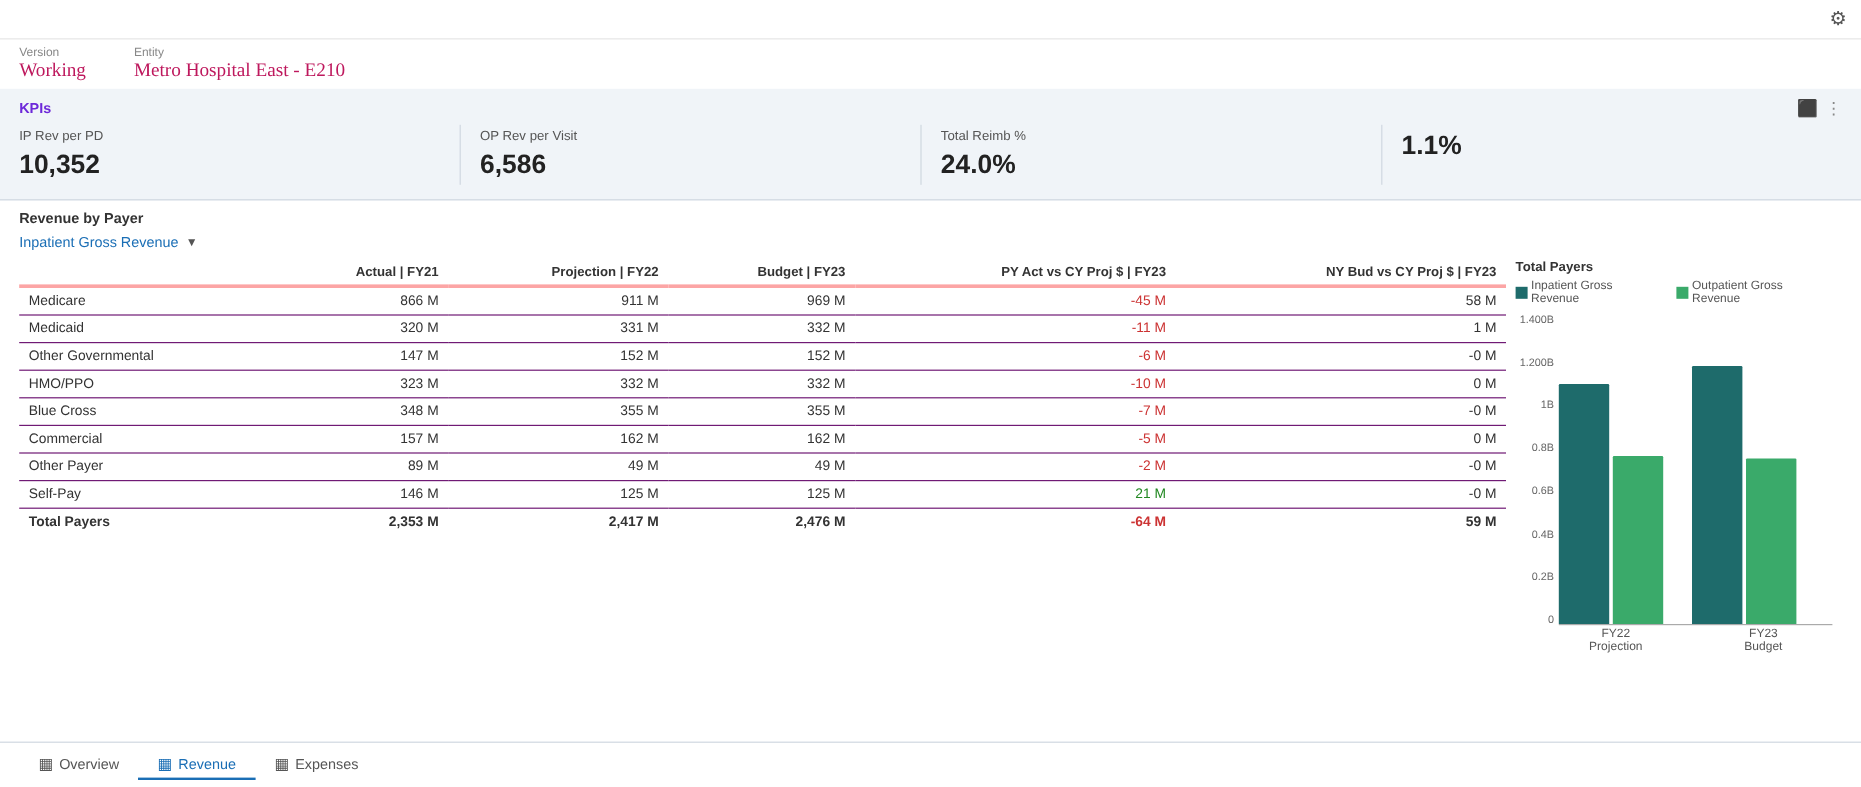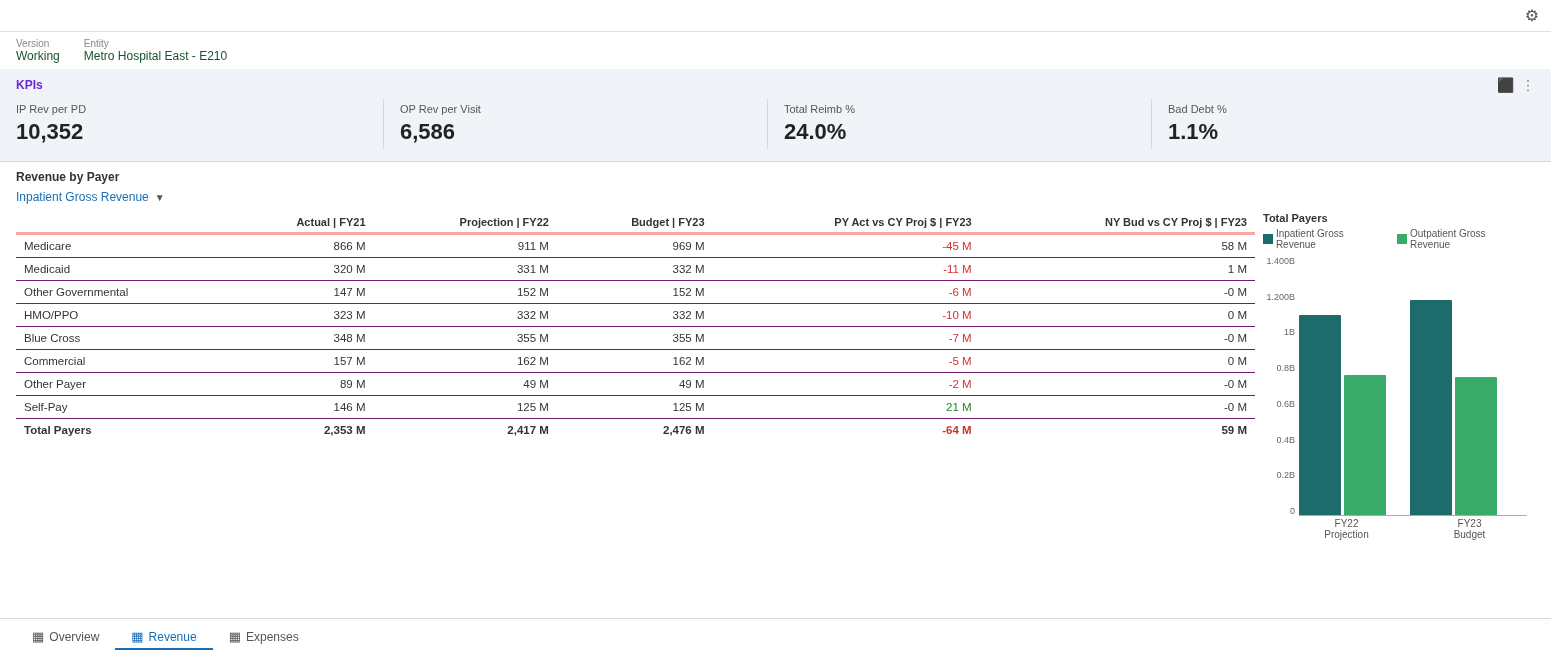--- a/index.html
+++ b/index.html
@@ -3,22 +3,22 @@
   <meta charset="utf-8">
   <style>
     * { box-sizing: border-box; margin: 0; padding: 0; }
     body { font-family: Arial, sans-serif; font-size: 12px; background: #fff; color: #333; height: 656px; width: 1551px; overflow: hidden; }
 
     .top-bar { display: flex; justify-content: flex-end; padding: 6px 12px; background: #fff; border-bottom: 1px solid #e0e0e0; }
     .gear-icon { font-size: 16px; color: #555; cursor: pointer; }
 
     .entity-bar { padding: 6px 16px; background: #fff; }
     .entity-bar .label { font-size: 10px; color: #888; }
-    .entity-bar .value { font-size: 12px; color: #14532d; cursor: pointer; }
-    .entity-row { display: flex; gap: 24px; }
+    .entity-bar .value { font-size: 16px; color: #be185d; cursor: pointer; font-family: Liberation Serif, serif; }
+    .entity-row { display: flex; gap: 40px; }
 
     .kpi-section { background: #f0f4f8; padding: 8px 16px 12px; border-bottom: 1px solid #d0d8e0; }
     .kpi-header { display: flex; justify-content: space-between; align-items: center; margin-bottom: 6px; }
     .kpi-title { font-size: 12px; font-weight: bold; color: #6d28d9; }
     .kpi-icons { display: flex; gap: 6px; color: #888; font-size: 14px; }
     .kpi-grid { display: flex; gap: 0; }
     .kpi-item { flex: 1; padding: 4px 16px; border-right: 1px solid #d0d8e0; }
     .kpi-item:first-child { padding-left: 0; }
     .kpi-item:last-child { border-right: none; }
     .kpi-label { font-size: 11px; color: #555; margin-bottom: 4px; }
@@ -100,21 +100,20 @@
   </div>
       <div class="kpi-item">
     <div class="kpi-label">OP Rev per Visit</div>
     <div class="kpi-value">6,586</div>
   </div>
       <div class="kpi-item">
     <div class="kpi-label">Total Reimb %</div>
     <div class="kpi-value">24.0%</div>
   </div>
       <div class="kpi-item">
-    <div class="kpi-label">Bad Debt %</div>
     <div class="kpi-value">1.1%</div>
   </div>
     </div>
 </div>
 
 <div style="padding: 8px 16px 0;">
   <div class="revenue-header">Revenue by Payer</div>
 
   <div class="filter-row">
     <span class="filter-label">Inpatient Gross Revenue</span>

